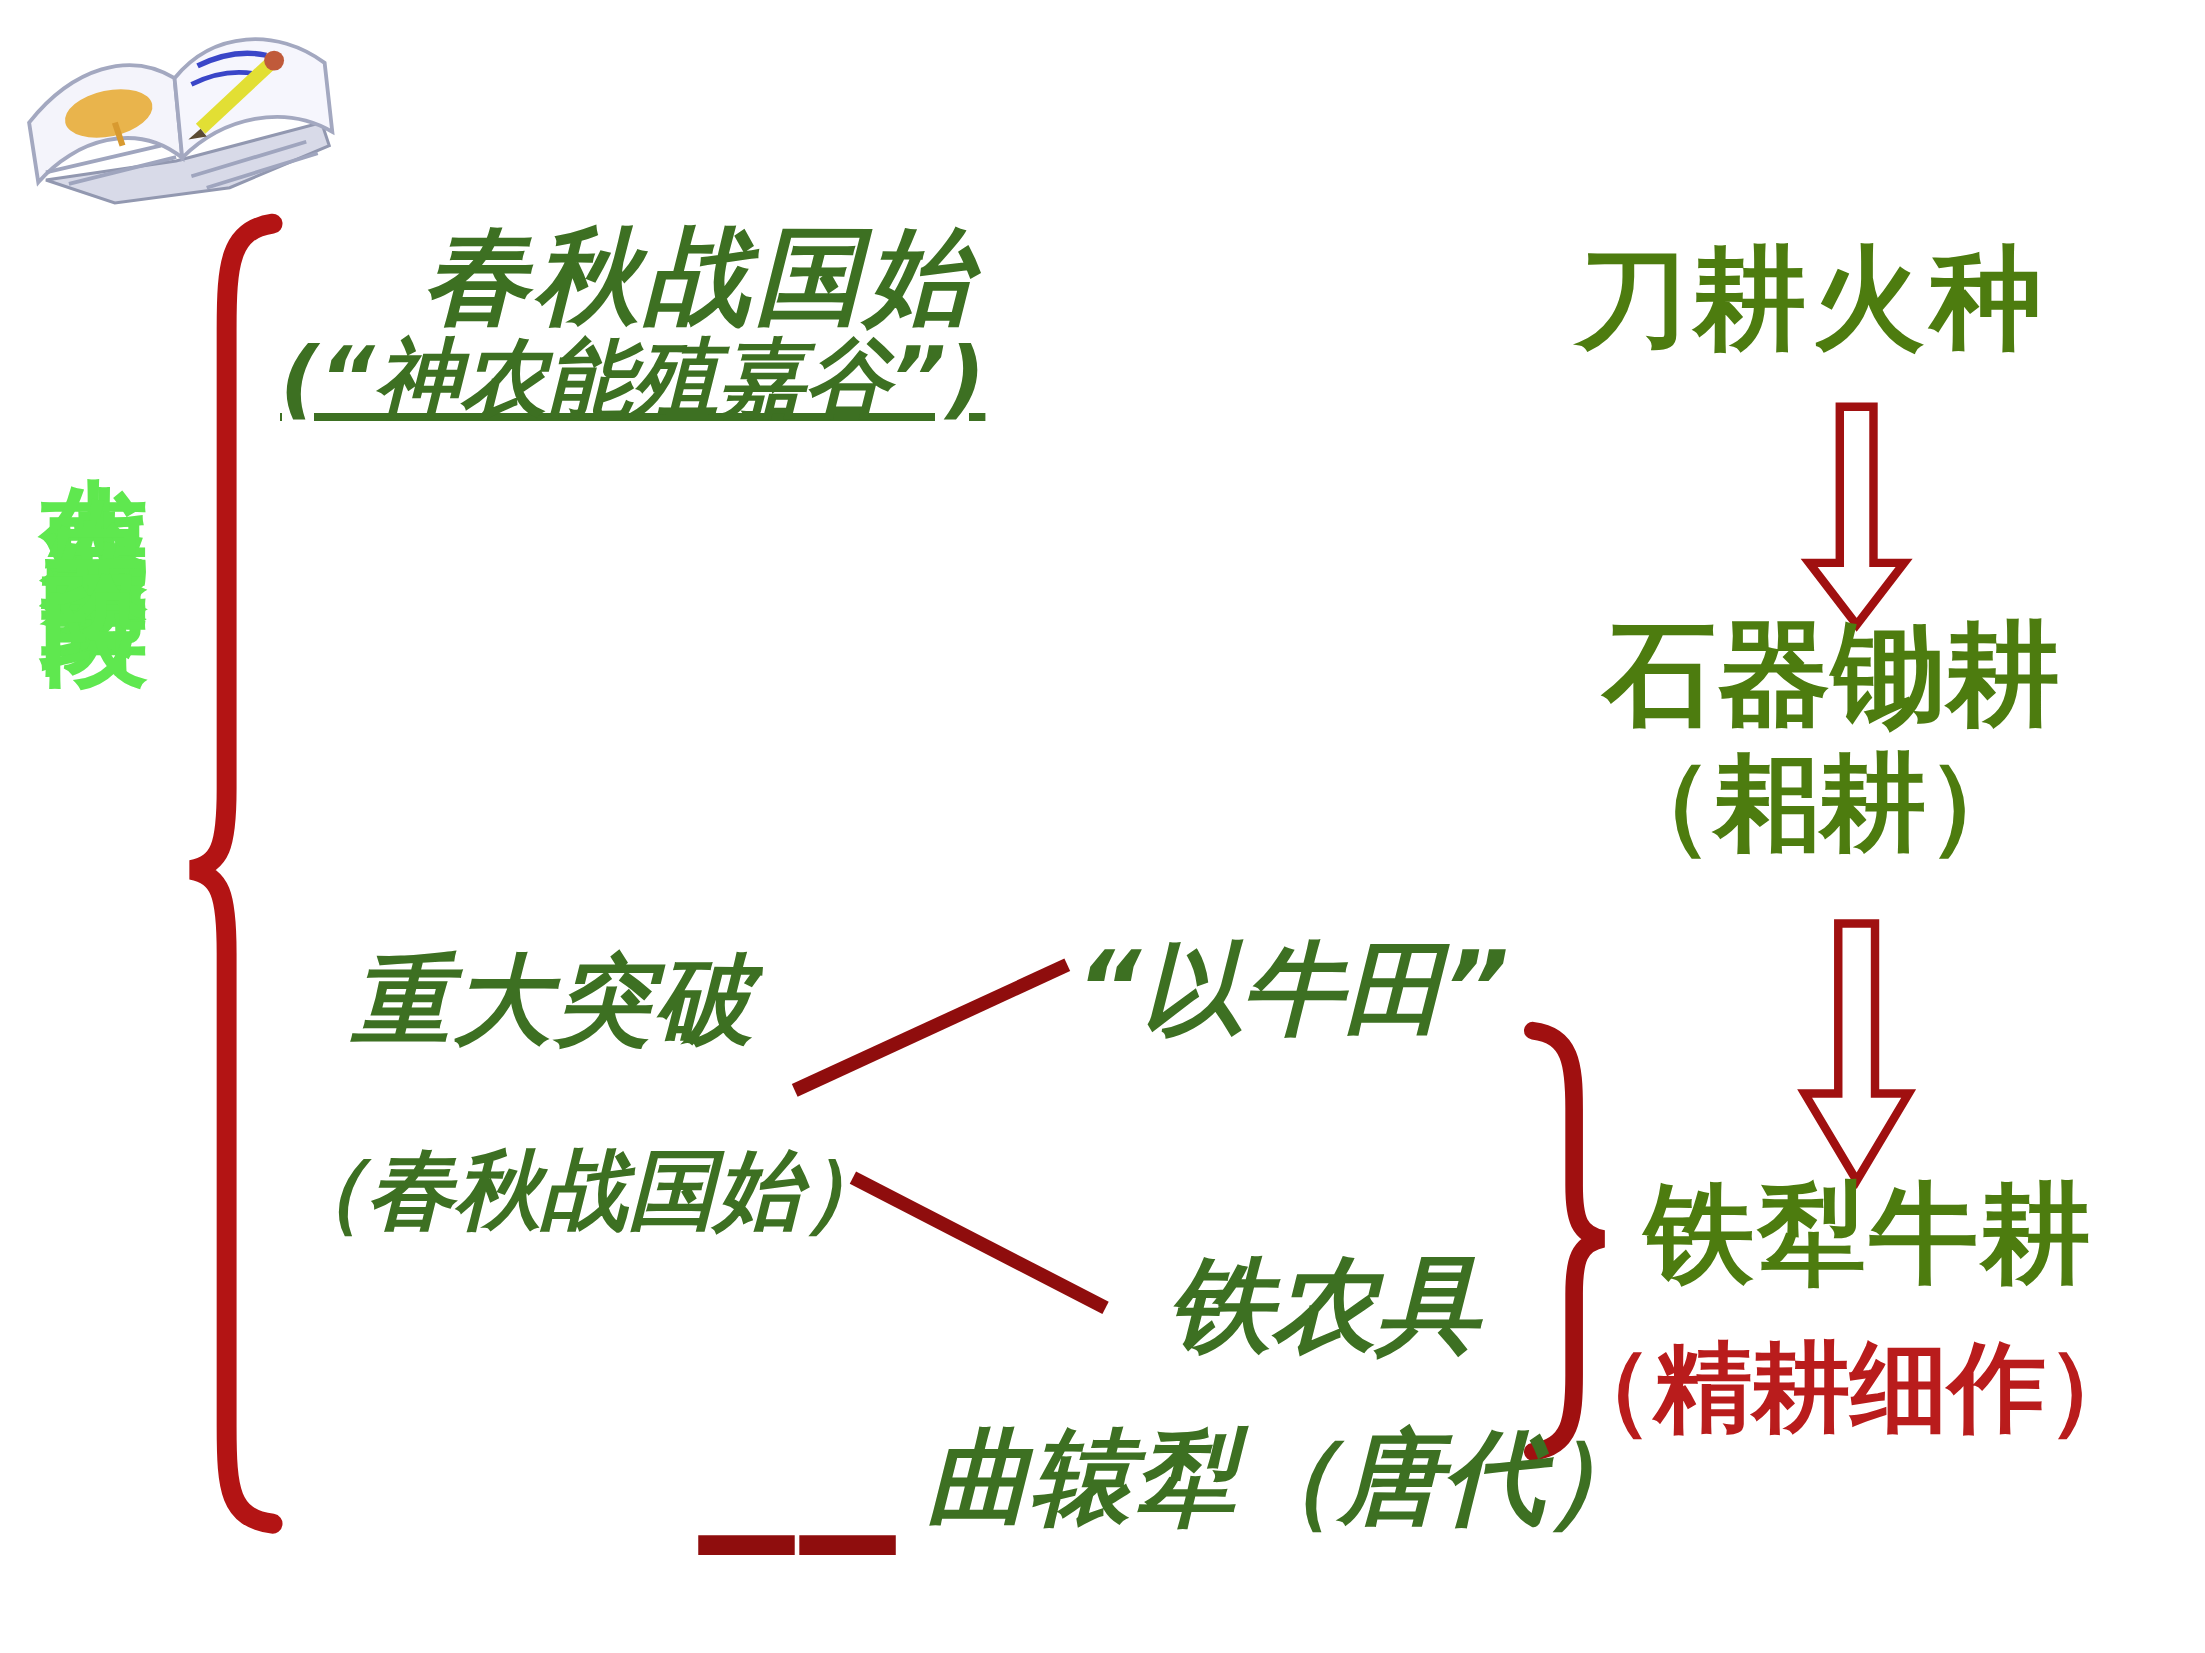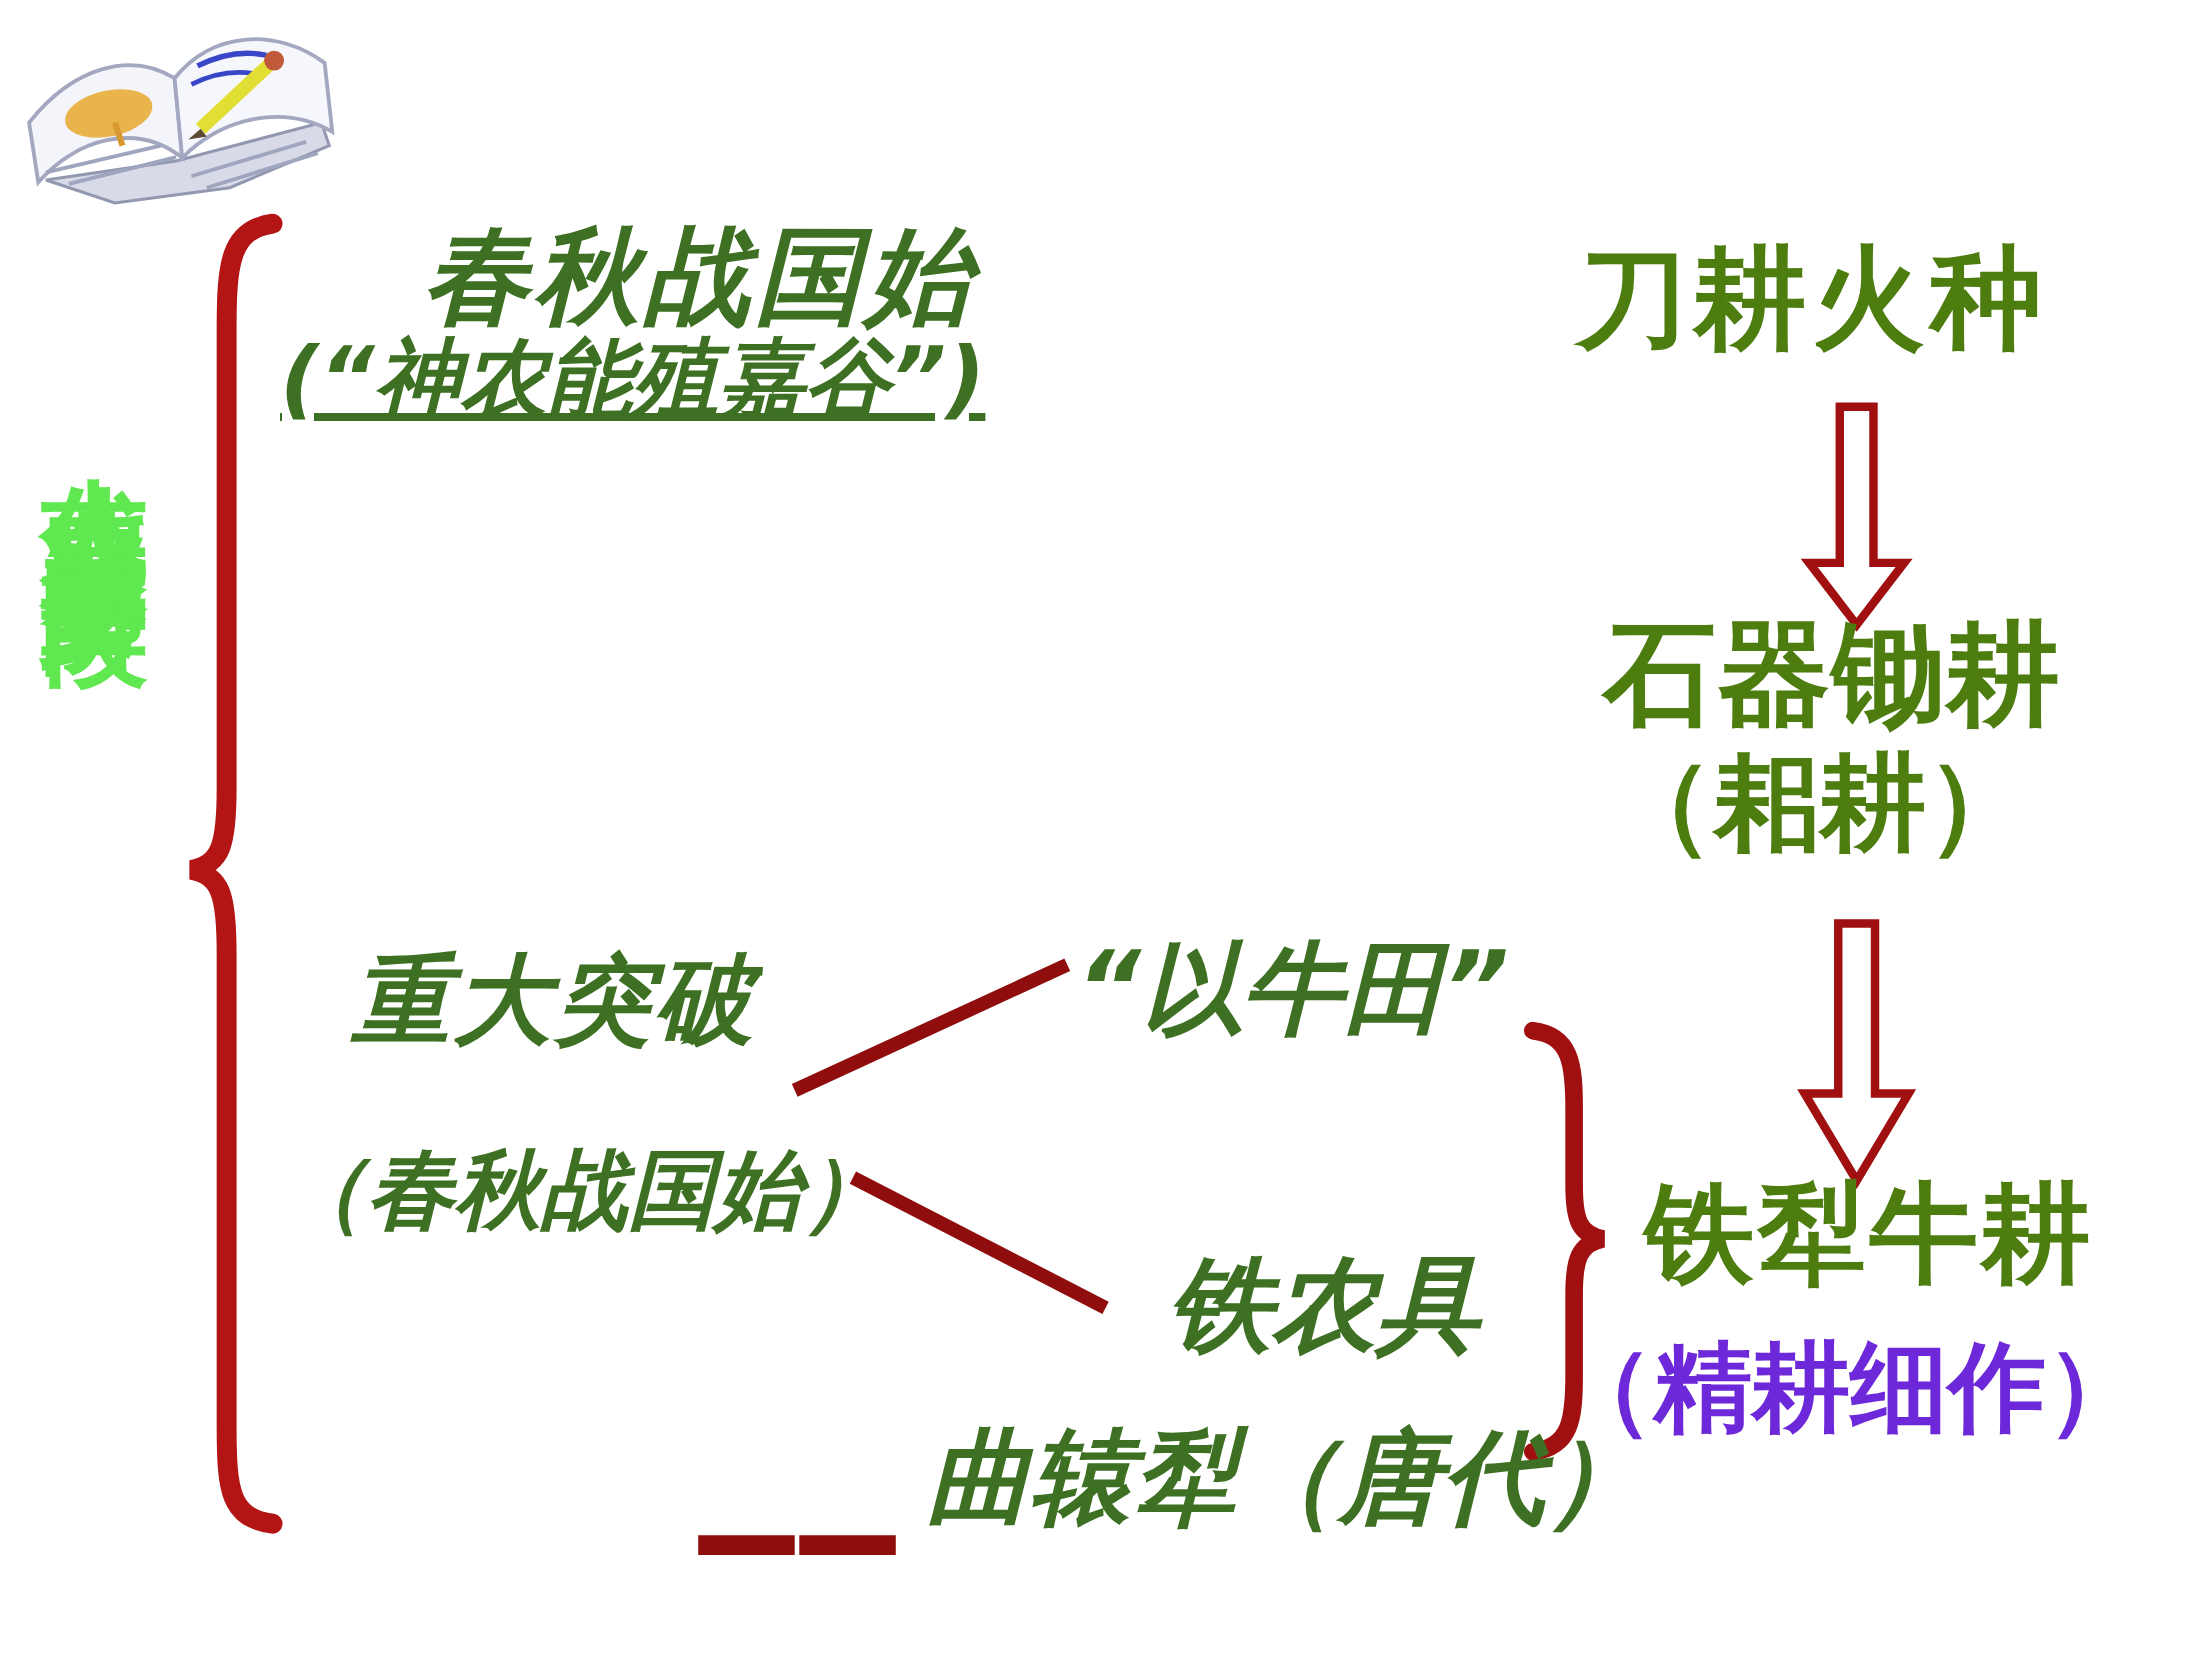--- a/index.html
+++ b/index.html
@@ -10,21 +10,21 @@
     overflow:hidden;
     font-family:"DejaVu Sans", sans-serif;
   }
   .overlay{position:absolute;left:0;top:0;width:2205px;height:1654px;}
   .t{position:absolute;white-space:nowrap;line-height:1;z-index:2;}
   
   .script{color:#3D7022;font-weight:bold;font-style:italic;}
   
   .kai{color:#4d7c0f;font-weight:bold;}
   
-  .bright{color:#6d28d9;font-weight:bold;}
+  .bright{color:#b91c1c;font-weight:bold;}
   
   .title-v{
     left:42px;top:391px;
     writing-mode:vertical-rl;
     text-orientation:upright;
     font-size:107px;
     letter-spacing:10.7px;
     font-weight:bold;
     color:#5FE84F;
   }

